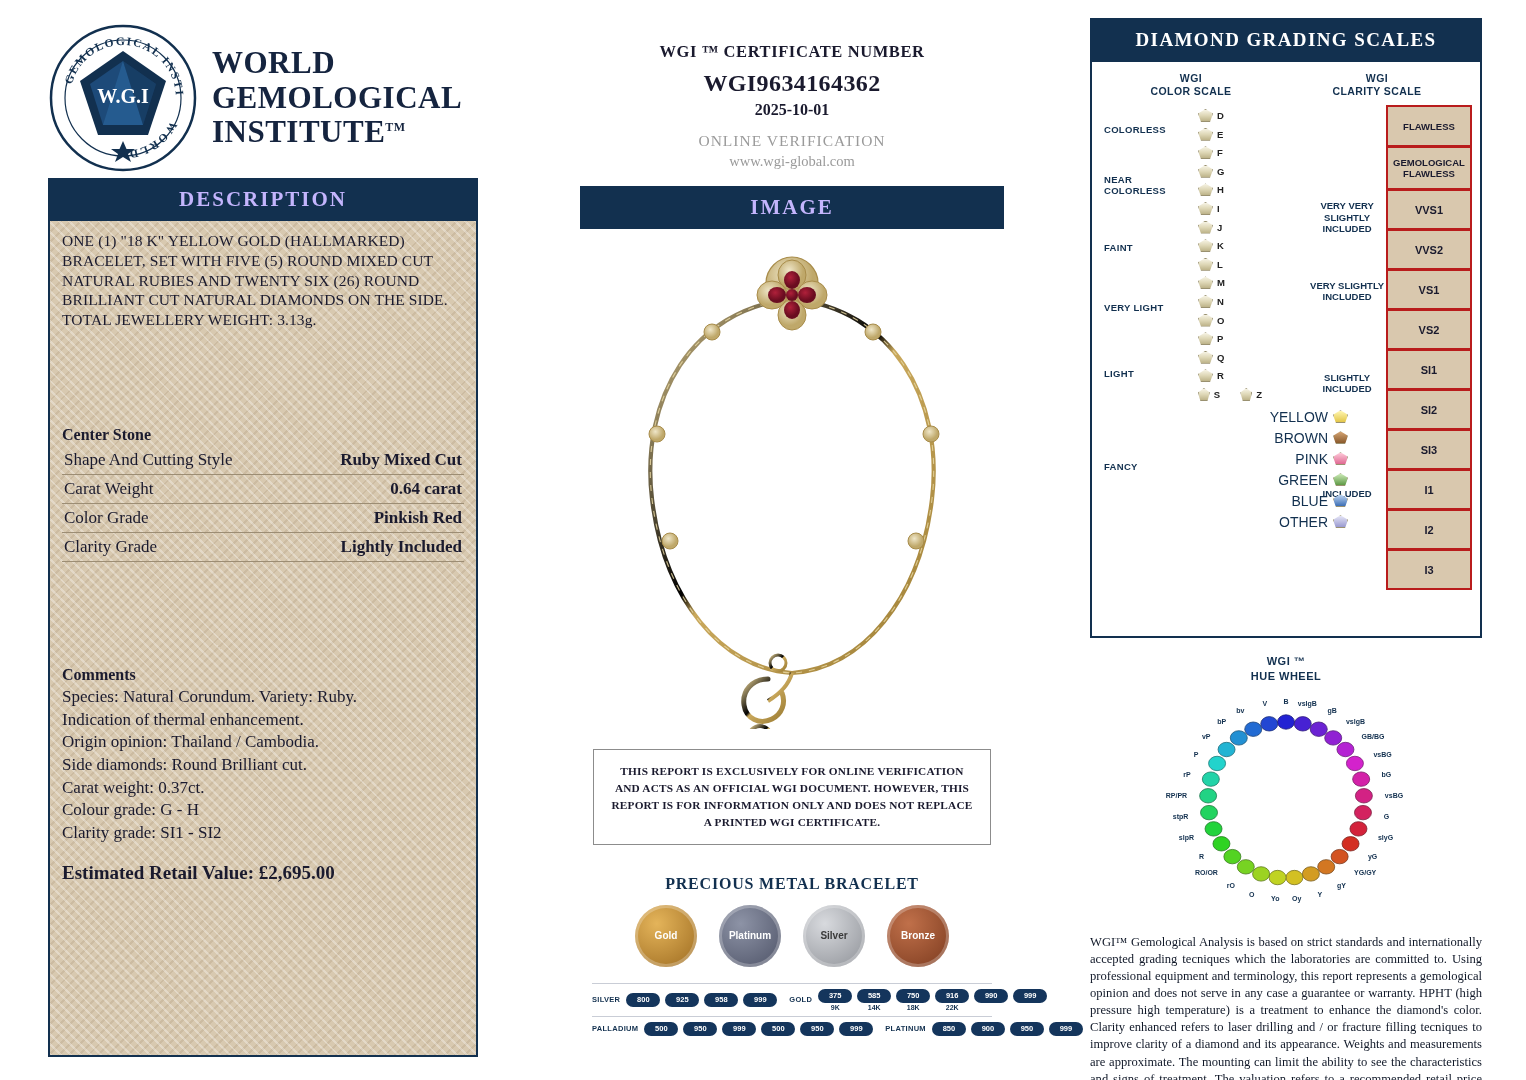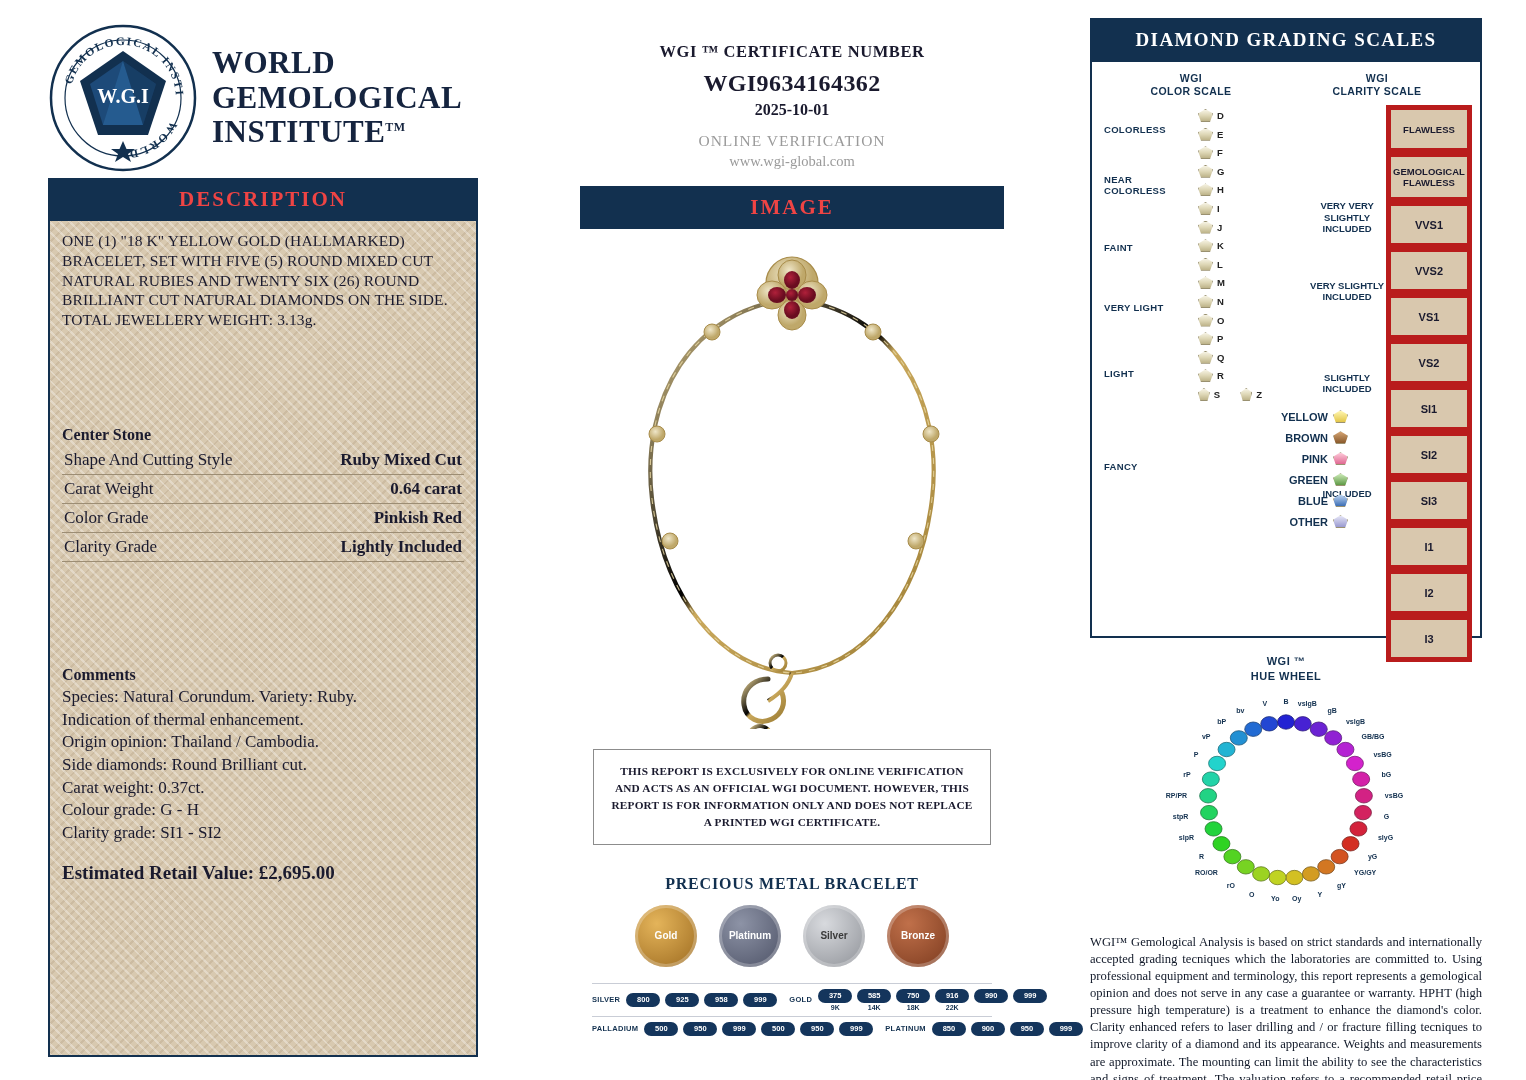--- a/index.html
+++ b/index.html
@@ -14,21 +14,21 @@
   .page{position:relative;width:1526px;height:1080px;}
 
   
   .col-left{position:absolute;left:48px;top:18px;width:430px;}
   .logo-row{display:flex;align-items:center;gap:14px;height:160px;}
   .logo-mark{width:150px;height:150px;position:relative;flex:0 0 150px;}
   .logo-text{font-family:"Liberation Serif", serif;font-weight:bold;font-size:31px;line-height:1.12;color:#15243f;letter-spacing:.5px;}
   .logo-text sup{font-size:12px;vertical-align:super;}
 
   .bar{
-    background:#12304f;color:#ef4444;text-align:center;
+    background:#12304f;color:#c4b5fd;text-align:center;
     font-family:"Liberation Serif", serif;font-weight:bold;
     letter-spacing:2px;font-size:21px;padding:9px 8px;
   }
   .desc-panel{
     border:2px solid #12304f;border-top:none;
     background:#d8c9b0;
     background-image:
       repeating-linear-gradient(45deg, rgba(255,255,255,.30) 0 2px, rgba(0,0,0,0) 2px 7px),
       repeating-linear-gradient(-45deg, rgba(150,125,95,.18) 0 2px, rgba(0,0,0,0) 2px 7px);
     padding:10px 12px 16px 12px;
@@ -95,25 +95,25 @@
   .cgroup{position:absolute;left:4px;font-size:9.5px;font-weight:bold;color:#12304f;letter-spacing:.3px;}
   .letters{position:absolute;left:98px;top:0;width:64px;}
   .letter-row{height:18.6px;display:flex;align-items:center;gap:4px;}
   .gemdot{width:15px;height:13px;
     background:linear-gradient(180deg,#f6f3e4 0%,#ded7b6 50%,#bdb389 100%);
     clip-path:polygon(50% 0,100% 35%,80% 100%,20% 100%,0 35%);
     border:1px solid #9a9170;box-sizing:border-box;}
   .ltr{font-size:9.5px;font-weight:bold;color:#222;}
   .fancy-rows{position:absolute;left:98px;}
   .fancy-row{height:21px;display:flex;align-items:center;gap:5px;justify-content:flex-end;width:150px;}
-  .fancy-label{font-size:11px;font-weight:bold;color:#12304f;}
+  .fancy-label{font-size:14px;font-weight:normal;color:#12304f;}
   .clar-col{flex:1;}
   .clar-grp{display:flex;align-items:center;justify-content:center;text-align:center;
             font-size:9.5px;font-weight:bold;color:#12304f;line-height:1.2;}
-  .clar-cell{border:5px solid #b91c1c;background:#d9c8ae;margin:-1px 0 0 0;
+  .clar-cell{border:2px solid #b91c1c;background:#d9c8ae;margin:-1px 0 0 0;
              display:flex;align-items:center;justify-content:center;font-size:11px;font-weight:bold;color:#1a1a2e;}
 
   .hue-title{text-align:center;font-family:"Liberation Sans",sans-serif;font-weight:bold;
              font-size:11px;color:#12304f;margin-top:16px;line-height:1.35;letter-spacing:.5px;}
   .hue-wrap{display:flex;justify-content:center;margin-top:4px;}
   .legal{margin-top:16px;font-size:12.6px;line-height:1.36;text-align:justify;color:#101828;}
 </style>
 </head>
 <body>
 

